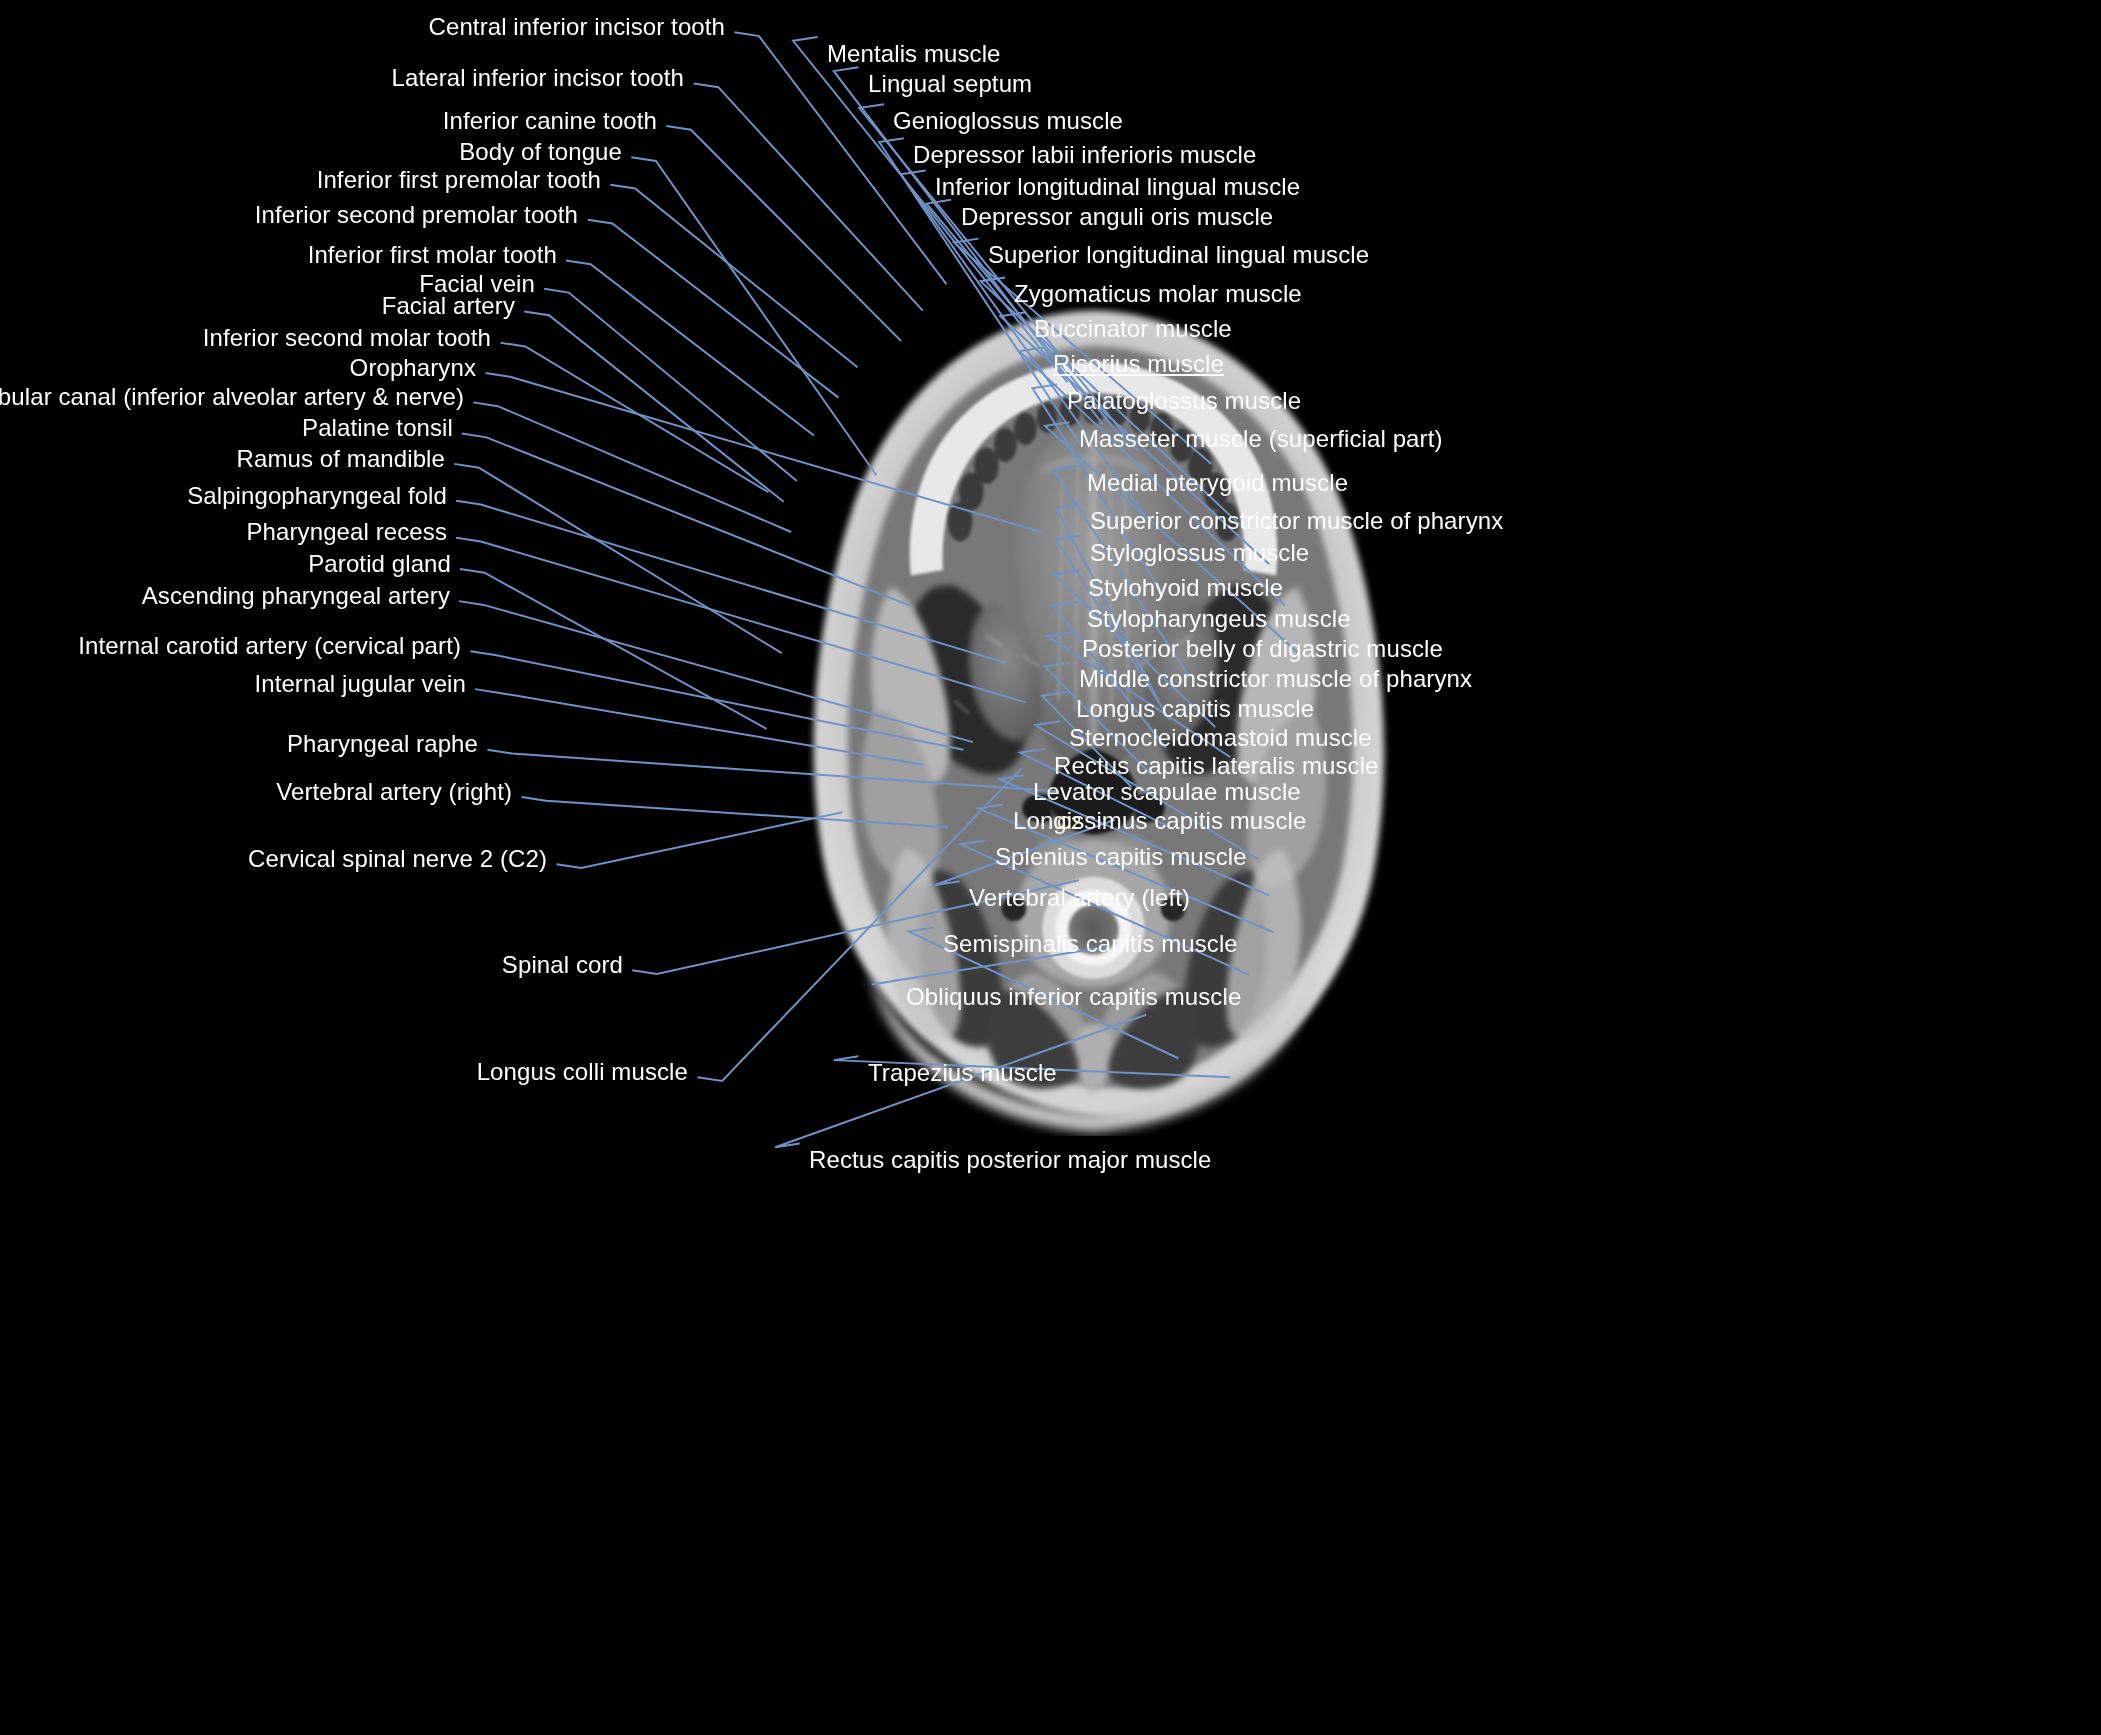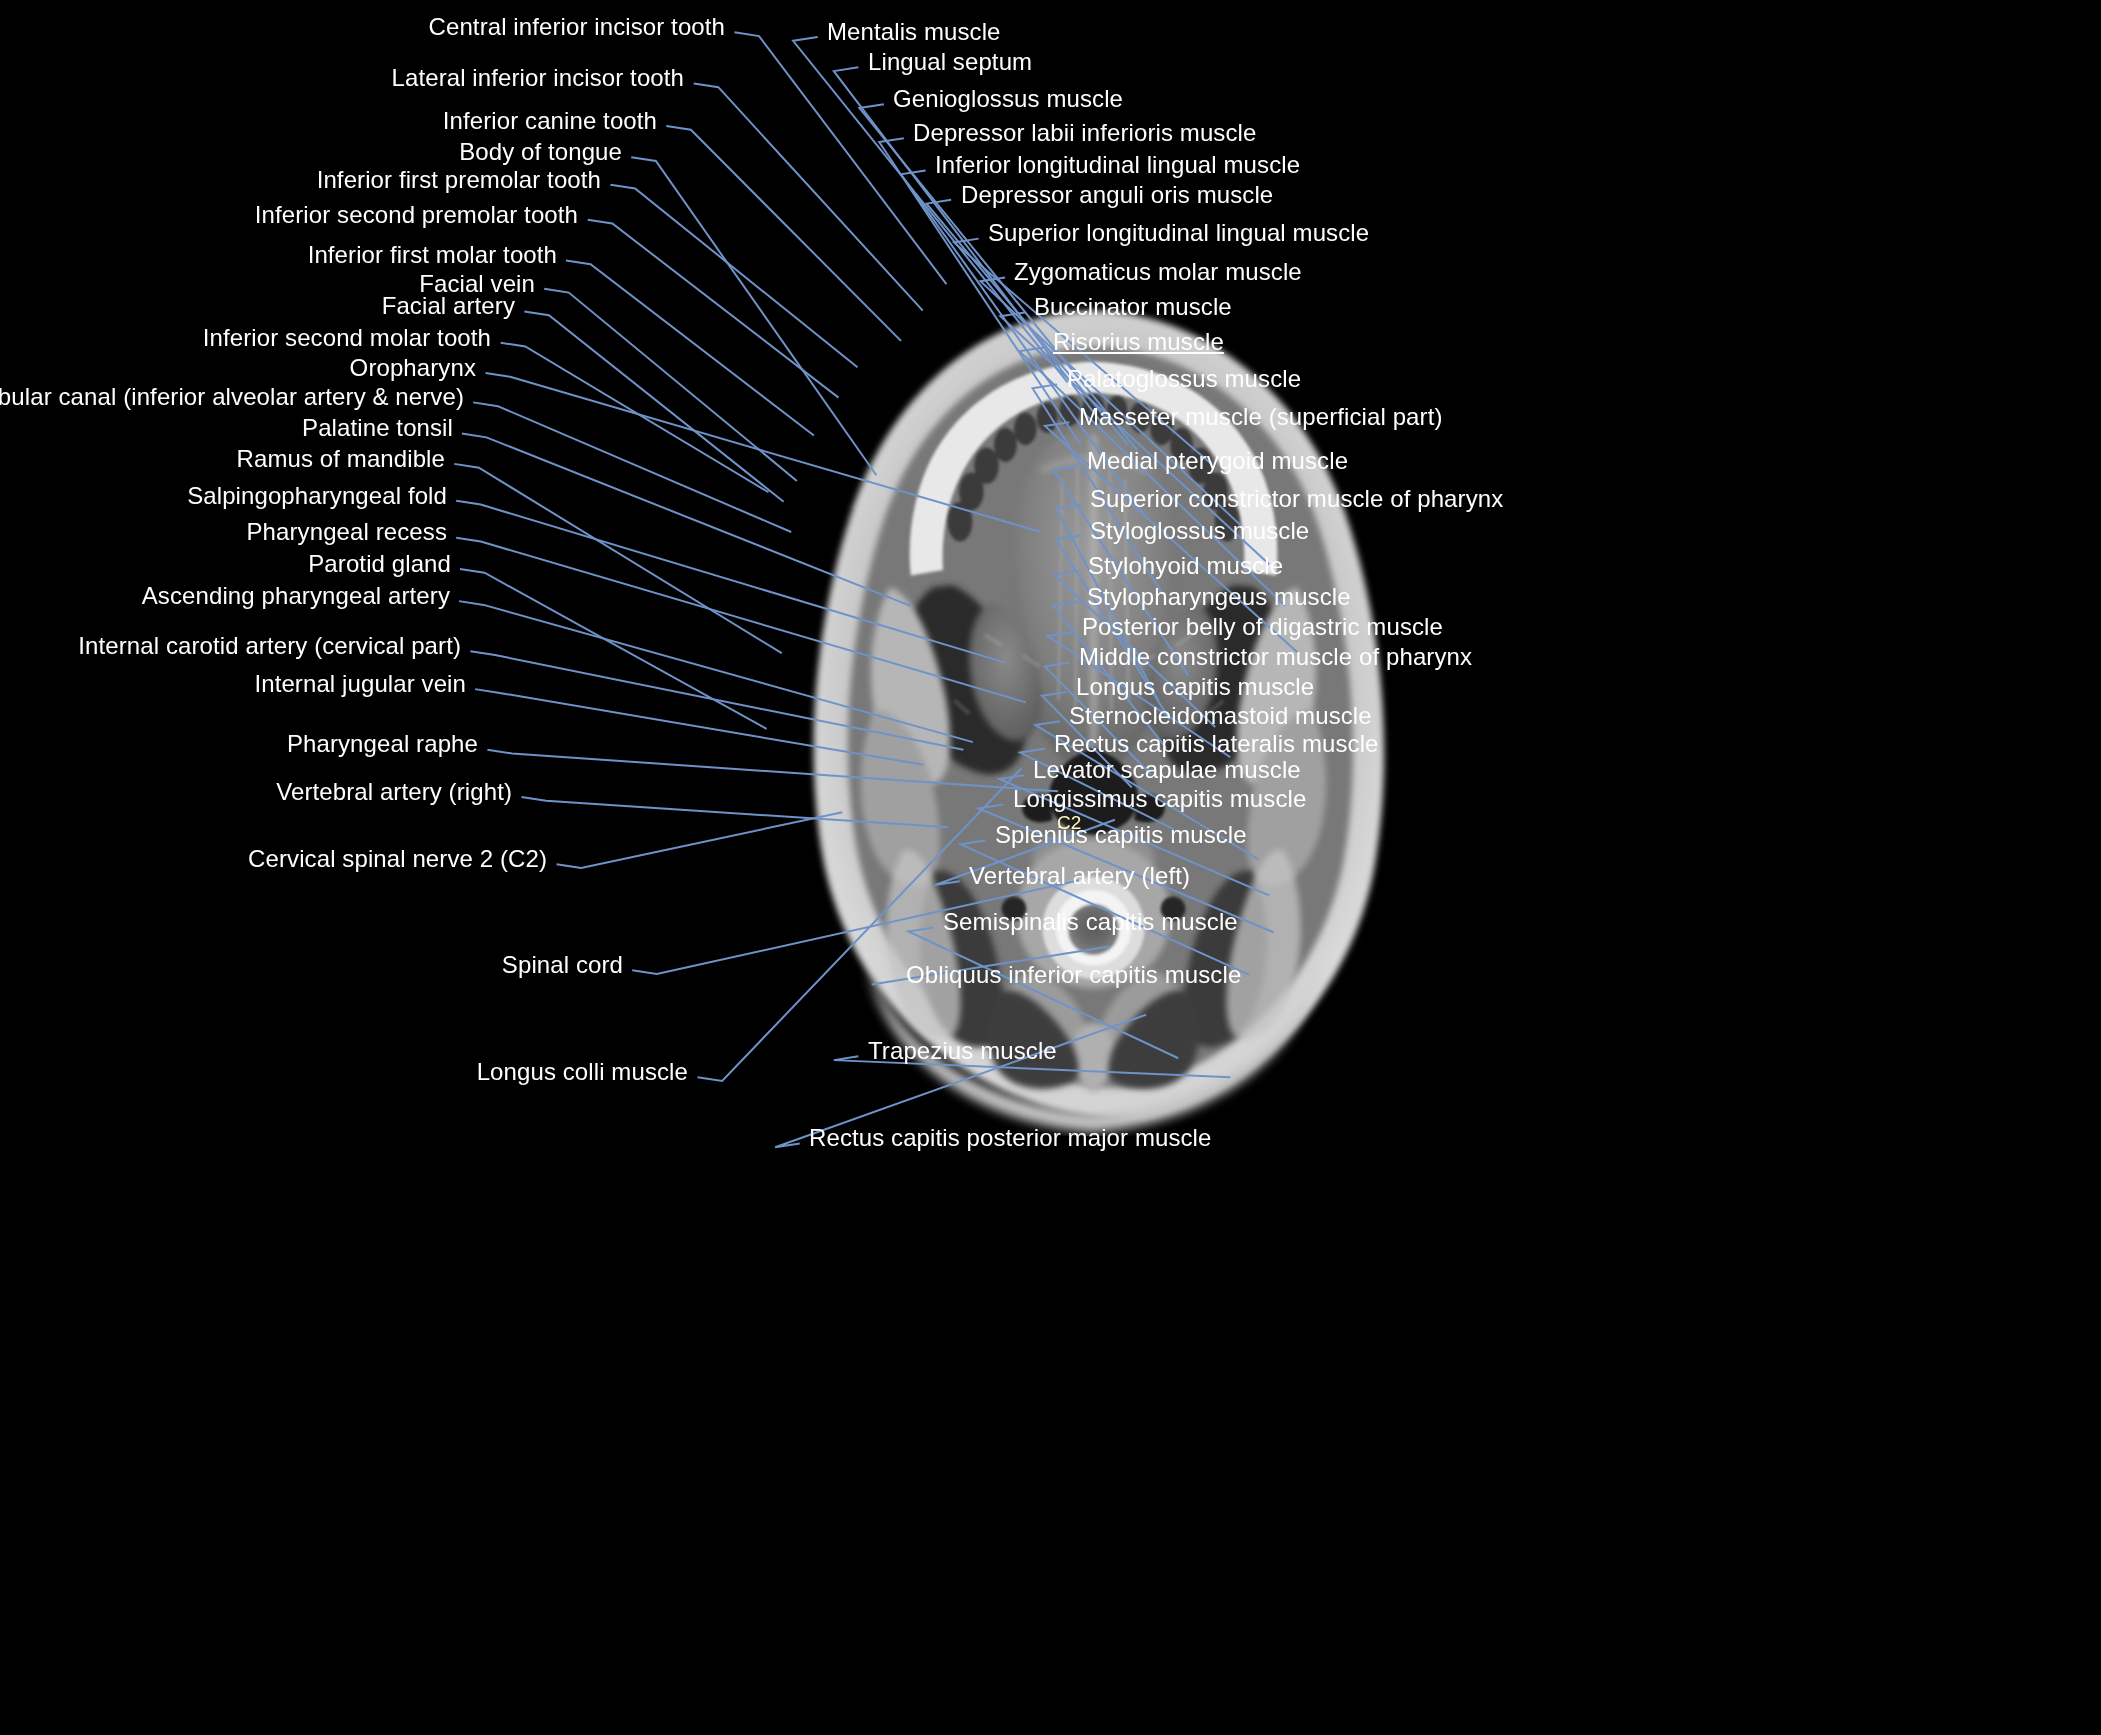--- a/index.html
+++ b/index.html
@@ -29,21 +29,21 @@
   .lbl{
     position:absolute;
     color:#fff;
     font-size:24px;
     line-height:1;
     letter-spacing:0.1px;
     white-space:nowrap;
     font-family:"Liberation Sans", sans-serif;
   }
   .lbl.r{ text-align:right; }        
-  .lbl.l{ text-align:right; }         
+  .lbl.l{ text-align:right;margin-top:22px; }         
 
   .c2tag{
     position:absolute;
     color:#fef9c3;
     font-size:19px;
     font-family:"Liberation Sans", sans-serif;
     white-space:nowrap;
   }
 </style>
 </head>

